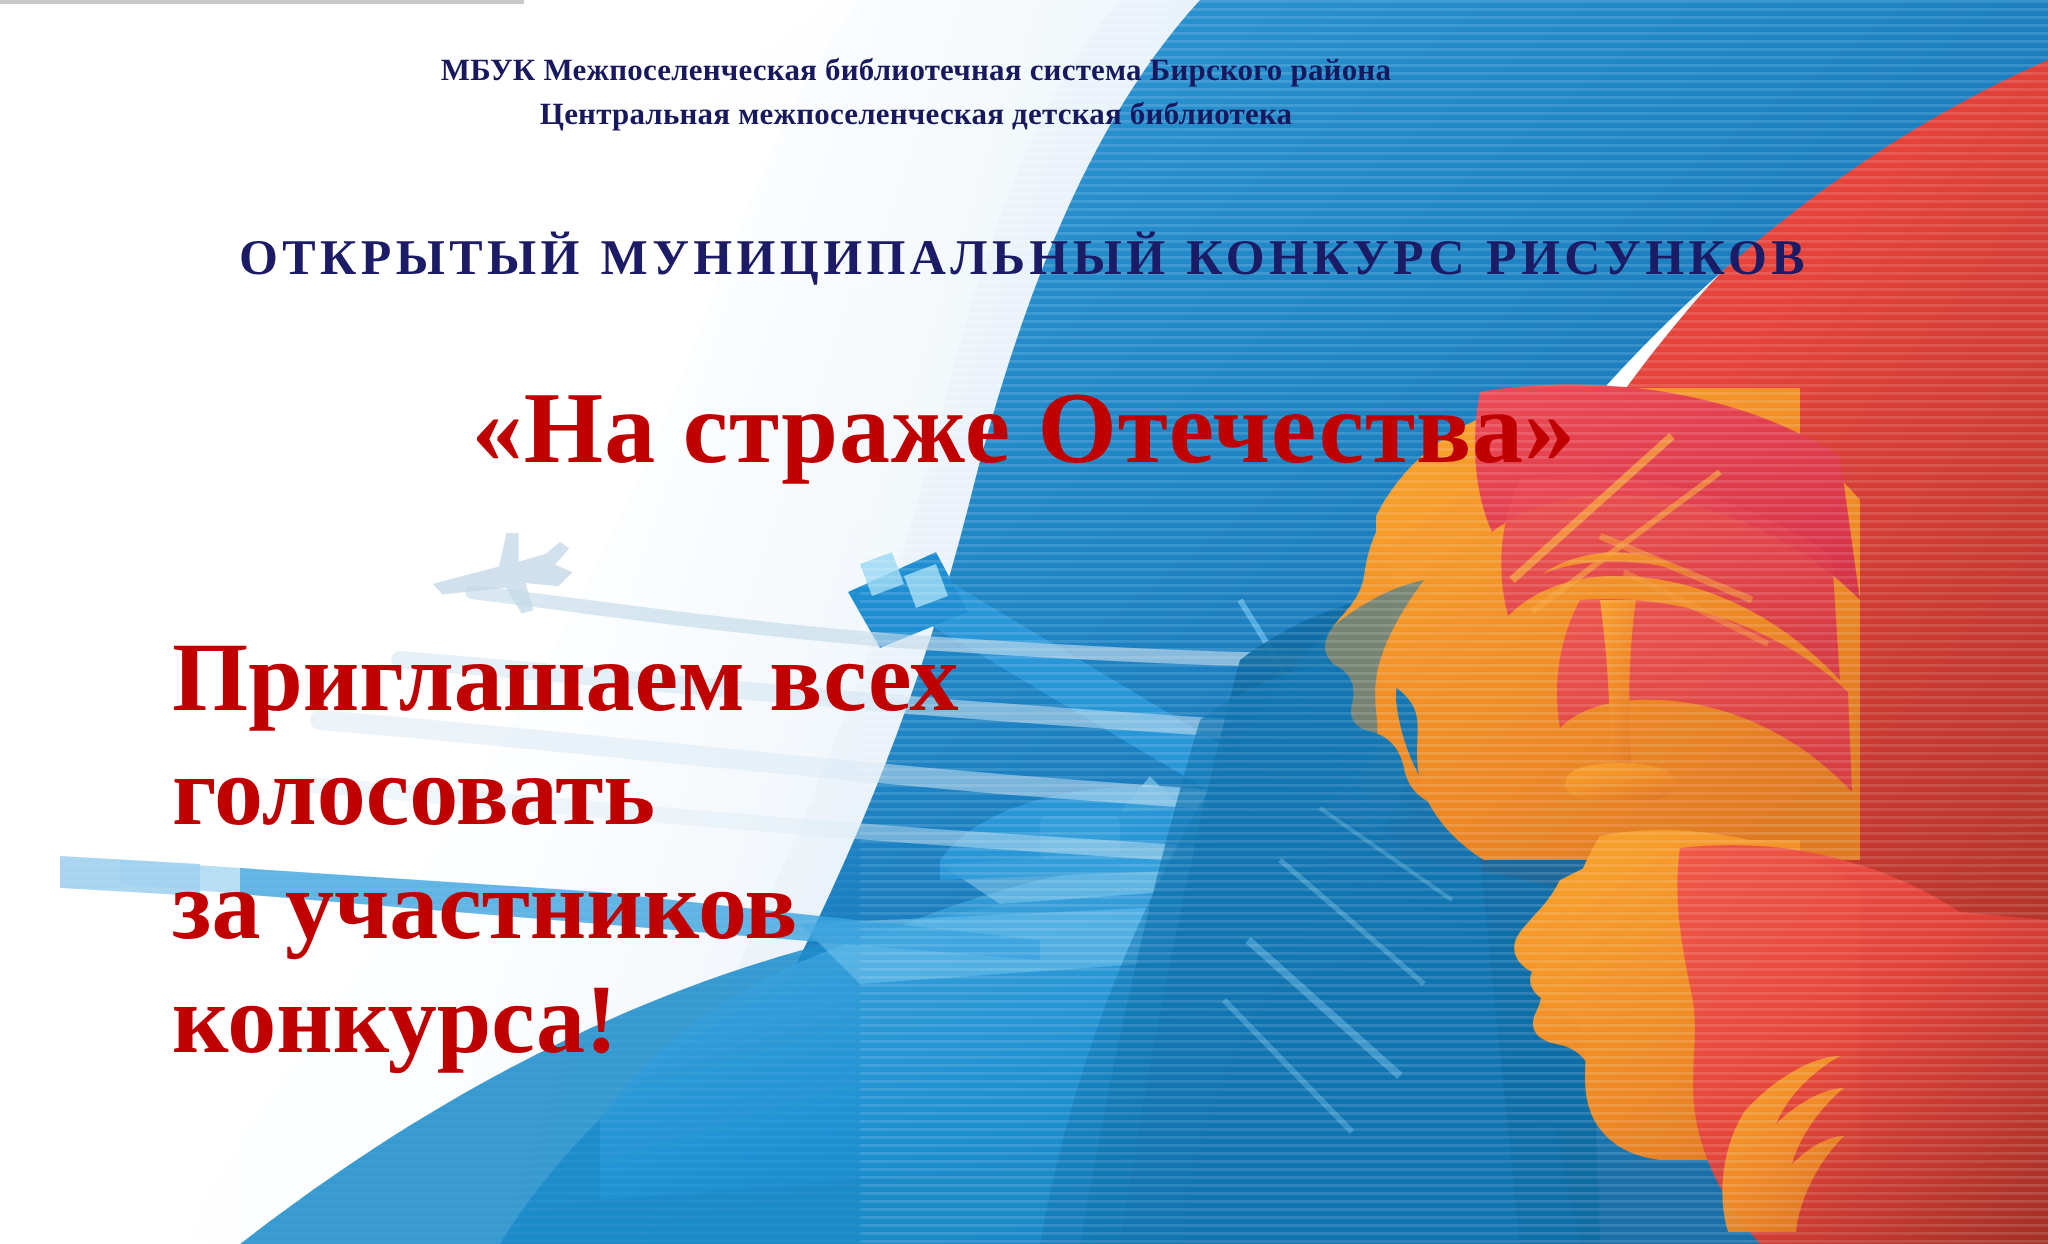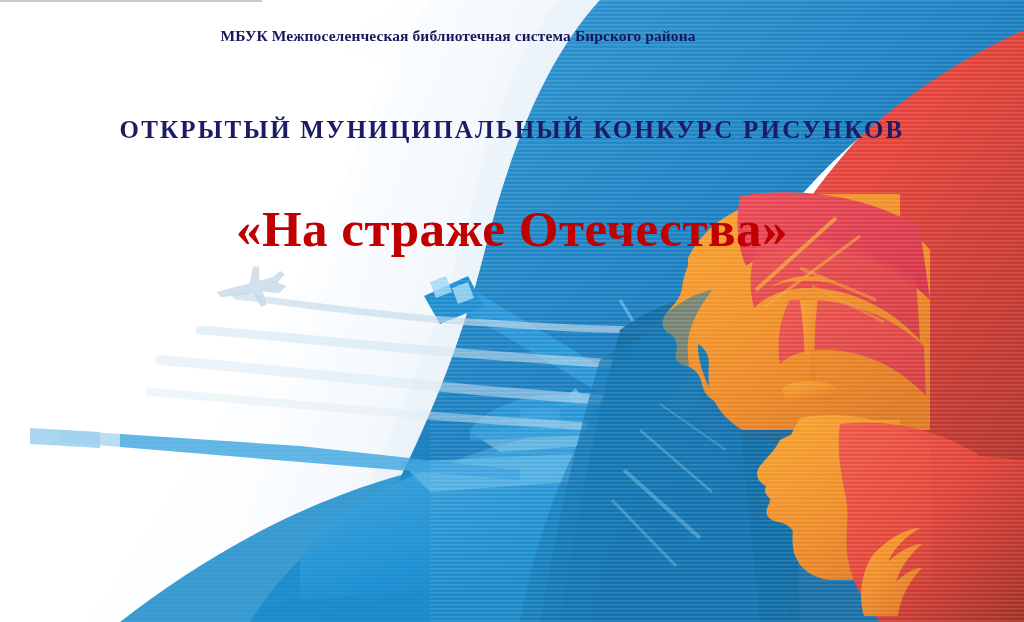--- a/index.html
+++ b/index.html
@@ -38,21 +38,20 @@
   }
 
   #contest-title{
     top:186px;left:0;width:1024px;
     text-align:center;
     color:#c00000;
     font-weight:bold;
     font-size:51px;
     letter-spacing:0.5px;
     white-space:nowrap;
-    margin-top:14px;
   }
 
   #invite{
     top:310px;left:86px;
     color:#c00000;
     font-weight:bold;
     font-size:49px;
     line-height:57px;
     text-align:left;
   }
@@ -246,20 +245,27 @@
       <rect x="0" y="0" width="1024" height="622" fill="url(#scan)" opacity="0.35"></rect>
 
       <rect x="0" y="0" width="120" height="622" fill="#ffffff" opacity="0.55"></rect>
     </g>
   </svg>
 
   <div id="top-hairline"></div>
 
   <div class="txt" id="org-block">
     <div>МБУК Межпоселенческая библиотечная система Бирского района</div>
+    <div>Центральная межпоселенческая детская библиотека</div>
   </div>
 
   <div class="txt" id="contest-line">ОТКРЫТЫЙ  МУНИЦИПАЛЬНЫЙ  КОНКУРС  РИСУНКОВ</div>
 
   <div class="txt" id="contest-title">«На страже Отечества»</div>
 
+  <div class="txt" id="invite">
+    <div>Приглашаем всех</div>
+    <div>голосовать</div>
+    <div>за участников</div>
+    <div>конкурса!</div>
+  </div>
 
 </div>
 
 </body></html>

